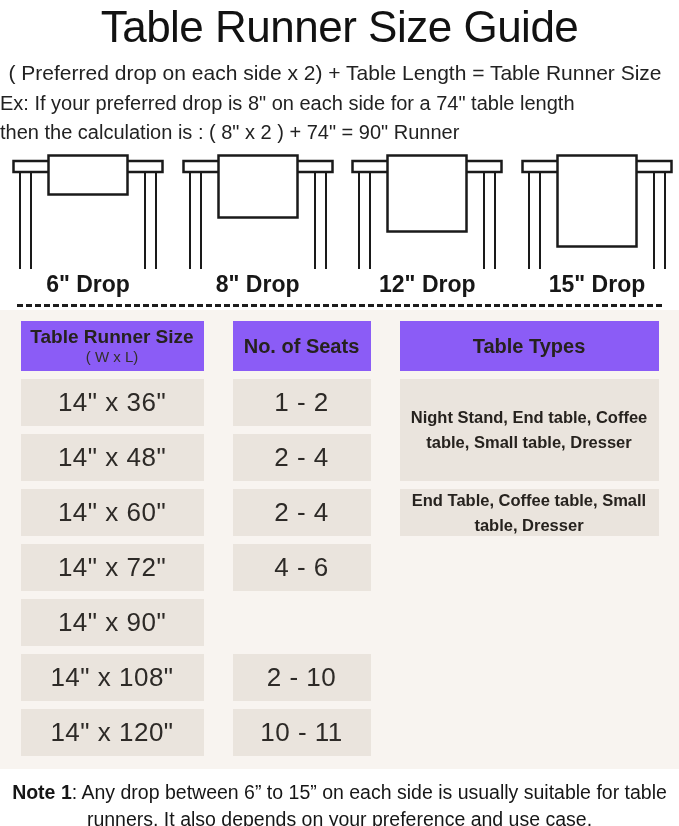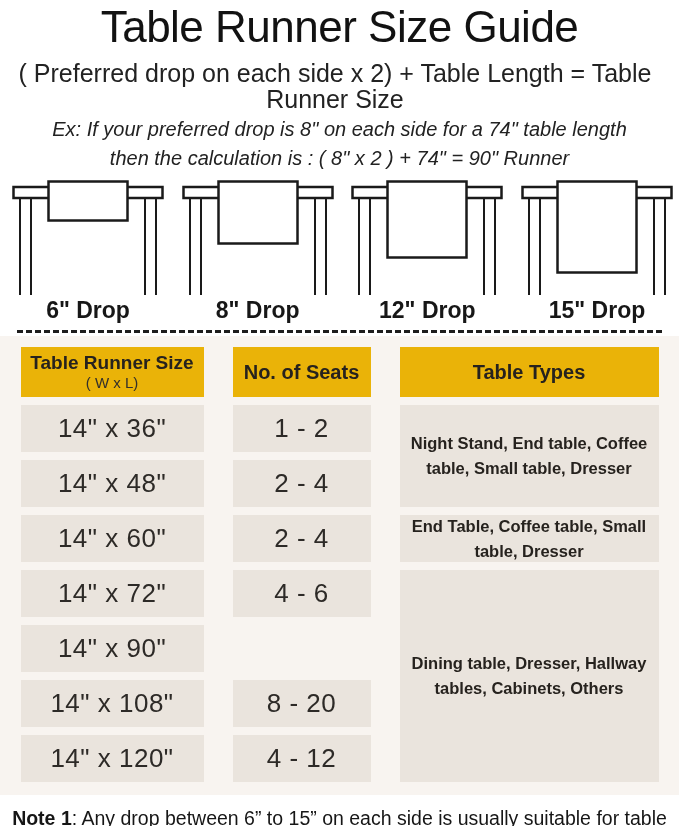--- a/index.html
+++ b/index.html
@@ -17,31 +17,30 @@
     text-align:center;
     font-size:44px;
     line-height:50px;
     font-weight:400;
     letter-spacing:-0.5px;
     color:#121212;
   }
   .formula{
     margin:0 9px 5px 0;
     text-align:center;
-    font-size:25px;
+    font-size:21px;
     line-height:26px;
     color:#222;
   }
   .example{
     margin:0 0 4px 0;
-    text-align:center;
+    text-align:left;
     font-size:20px;
     line-height:25px;
     color:#222;
-    font-style:italic;
   }
 
   
   .diagrams{
     display:flex;
     justify-content:space-between;
     padding:4px 6px 0 12px;
     height:116px;
   }
   .diagrams svg{display:block;}
@@ -77,21 +76,21 @@
     gap:8px 29px;
     justify-content:center;
   }
   .cell{
     display:flex;
     flex-direction:column;
     align-items:center;
     justify-content:center;
     text-align:center;
   }
-  .hdr{background:#eab308;}
+  .hdr{background:#8b5cf6;}
   .bodycell{background:#eae4dd;}
   .hdr-size-title{font-size:19px;font-weight:700;line-height:21px;color:#26221e;}
   .hdr-size-sub{font-size:15px;line-height:19px;color:#33302c;}
   .hdr-label{font-size:20px;font-weight:700;color:#26221e;}
   .val{font-size:26px;font-weight:400;color:#2d2a27;letter-spacing:0.5px;}
   .types-text{
     font-size:16.5px;
     font-weight:700;
     line-height:25px;
     color:#26221e;
@@ -208,38 +207,35 @@
       <div class="cell bodycell" style="grid-area:5/2">
           <span class="val">4 - 6</span>
         </div>
       <div class="cell bodycell" style="grid-area:6/1">
           <span class="val">14" x 90"</span>
         </div>
       <div class="cell bodycell" style="grid-area:7/1">
           <span class="val">14" x 108"</span>
         </div>
       <div class="cell bodycell" style="grid-area:7/2">
-          <span class="val">8 - 20</span>
+          <span class="val">2 - 10</span>
         </div>
       <div class="cell bodycell" style="grid-area:8/1">
           <span class="val">14" x 120"</span>
         </div>
       <div class="cell bodycell" style="grid-area:8/2">
-          <span class="val">4 - 12</span>
+          <span class="val">10 - 11</span>
         </div>
 
       <div class="cell bodycell type-a">
         <span class="types-text">Night Stand, End table, Coffee table, Small table, Dresser</span>
       </div>
       <div class="cell bodycell type-b">
         <span class="types-text">End Table, Coffee table, Small table, Dresser</span>
       </div>
-      <div class="cell bodycell type-c">
-        <span class="types-text">Dining table, Dresser, Hallway tables, Cabinets, Others</span>
-      </div>
 
     </div>
   </div>
 
   <div class="notes">
     <p class="note"><span class="note-label">Note 1</span><span>: Any drop between 6” to 15” on each side is usually suitable for table runners. It also depends on your preference and use case.</span></p>
 
   </div>
 
 </div>

